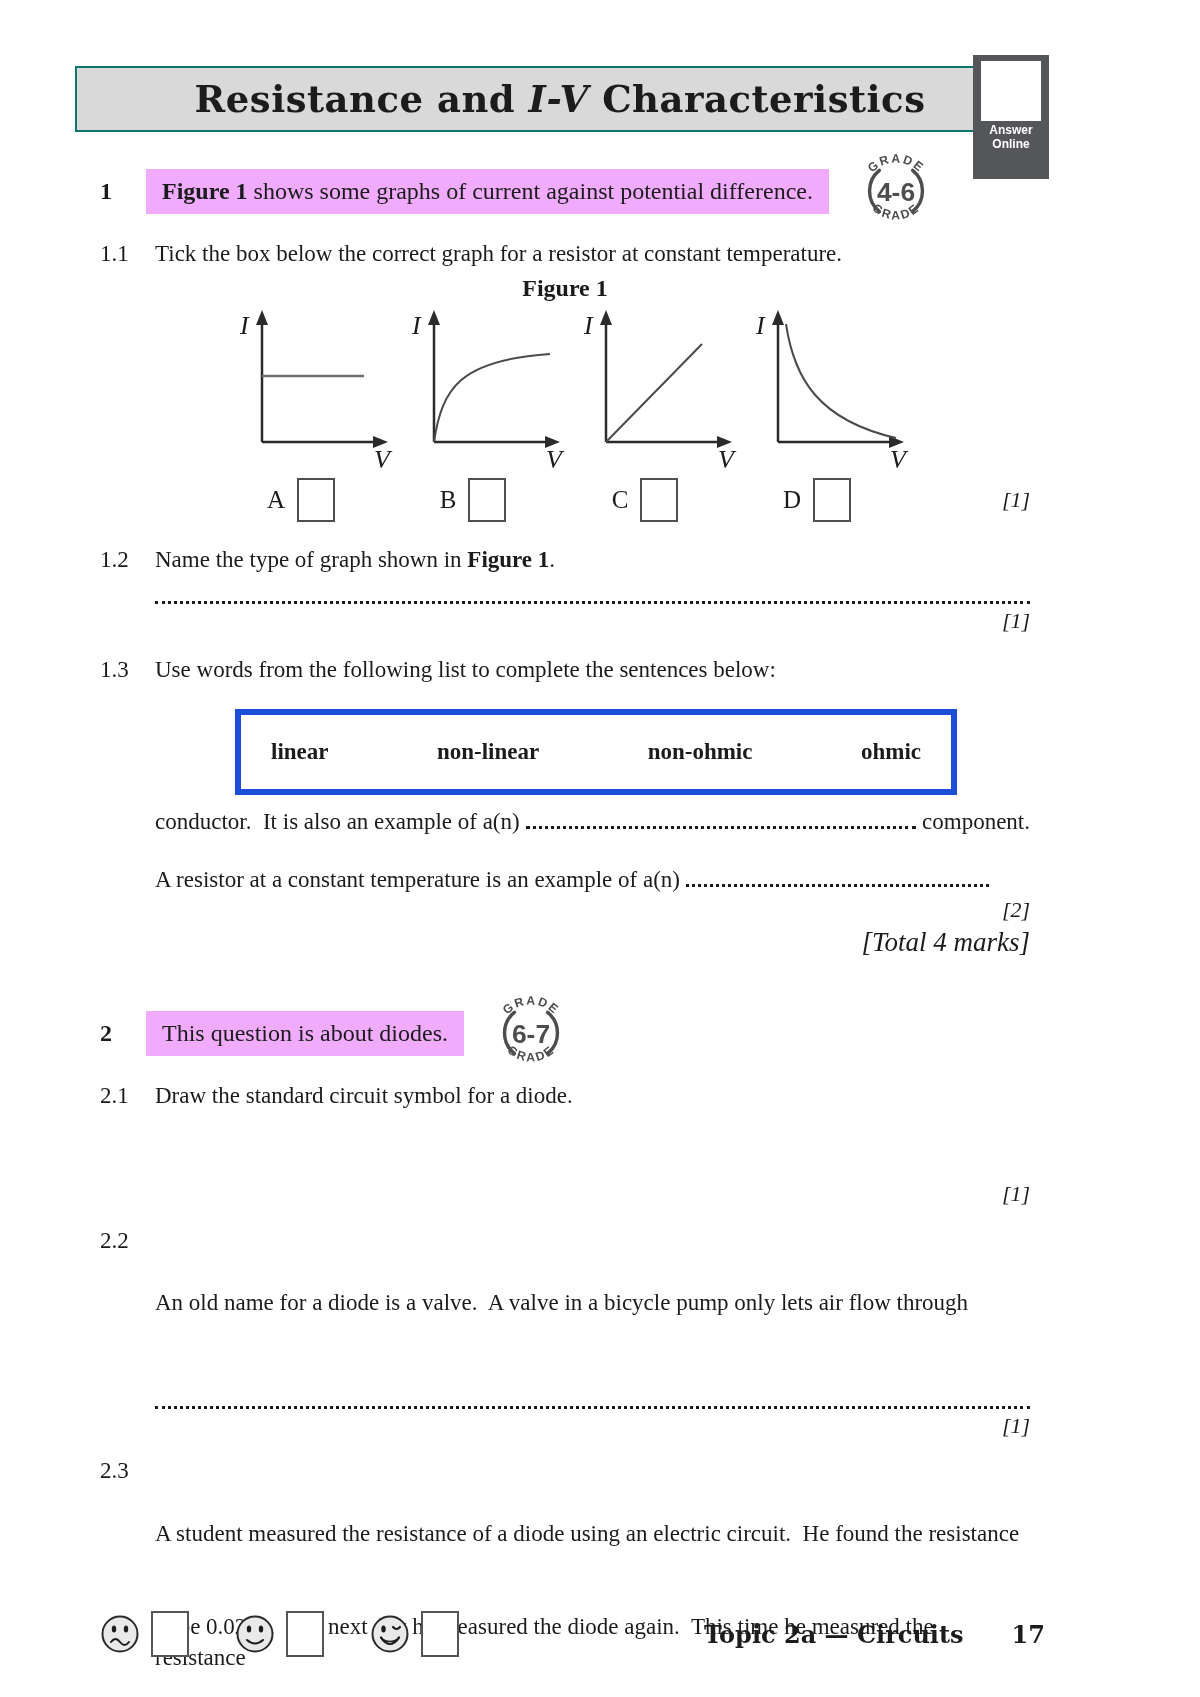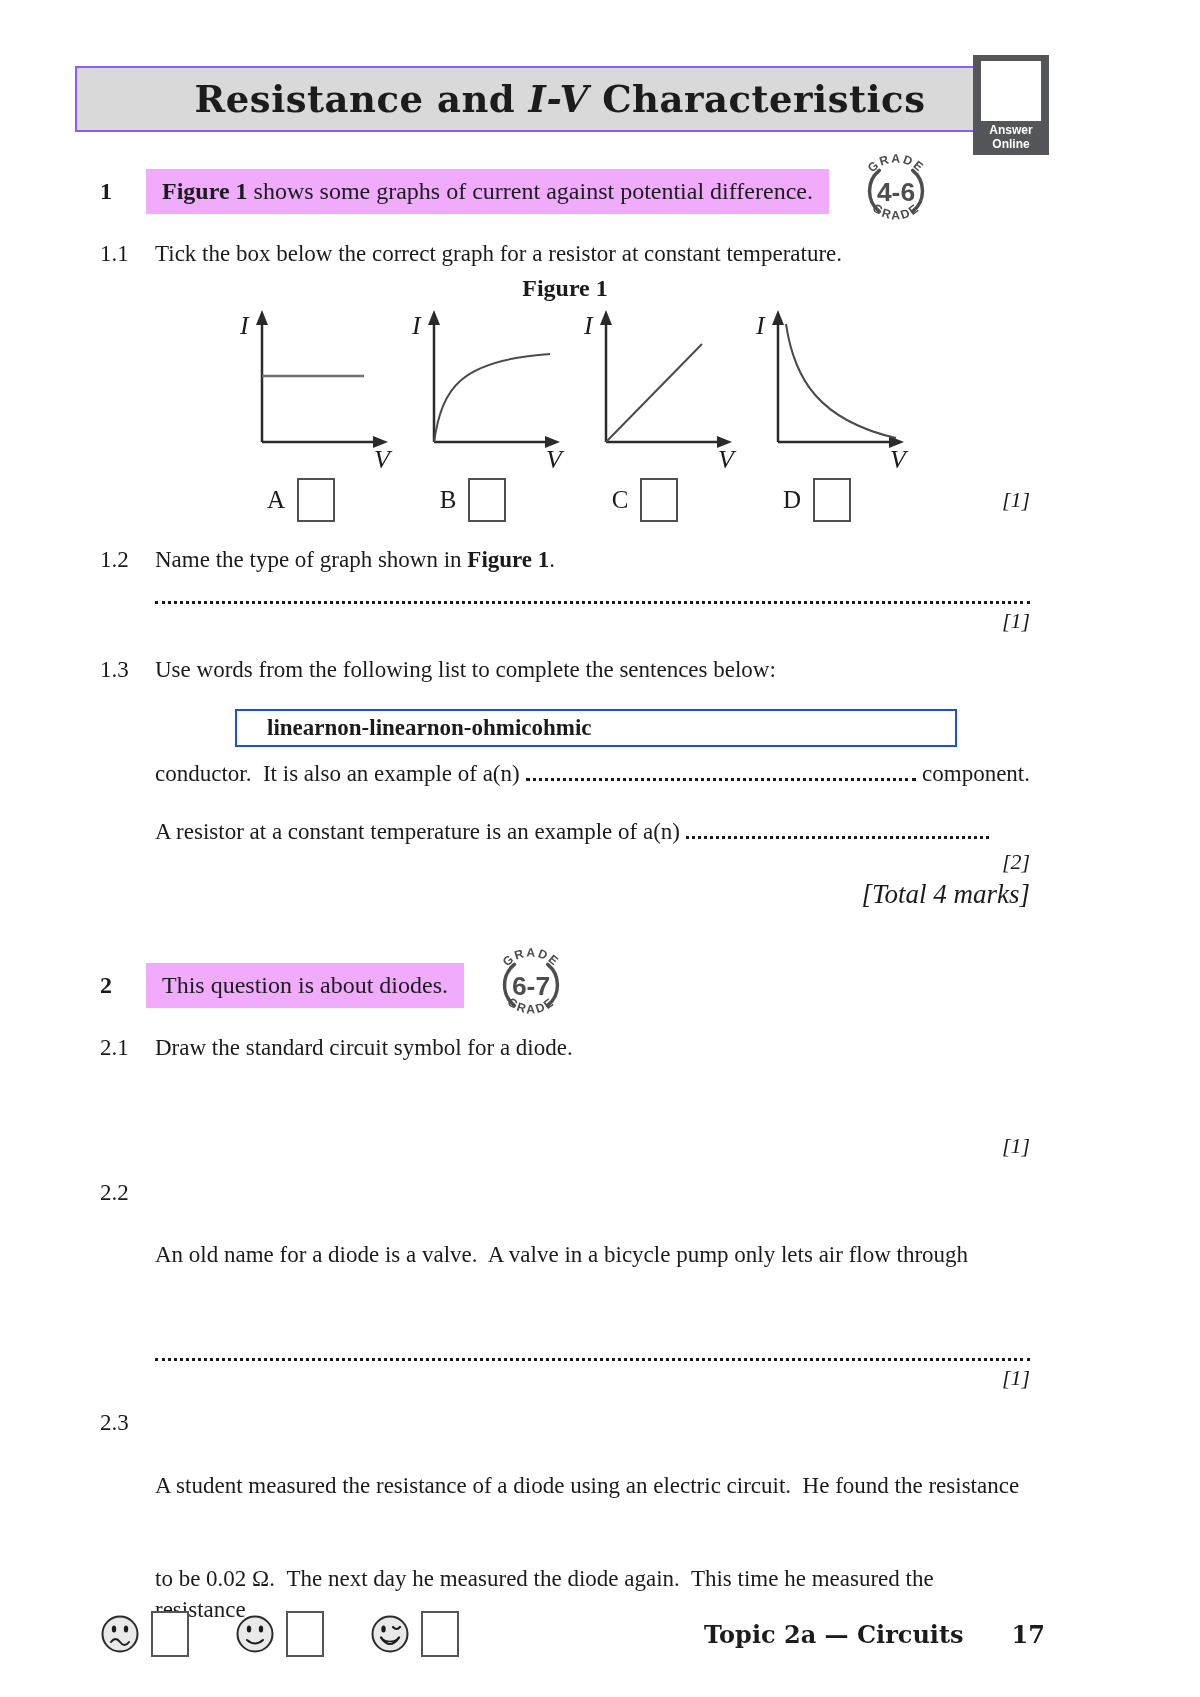--- a/index.html
+++ b/index.html
@@ -4,29 +4,29 @@
 <style>
   html,body { margin:0; padding:0; background:#9a9a9a; }
   .page {
     position:relative; width:1200px; height:1697px; margin:0 auto;
     background:#ffffff; font-family:"Liberation Serif", serif; color:#1b1b1b;
     overflow:hidden;
   }
   
   .title-wrap { position:relative; margin:66px 155px 0 75px; height:66px; }
   .title-bar {
-    position:absolute; inset:0; background:#d9d9d9; border:2px solid #8b5cf6;
+    position:absolute; inset:0; background:#d9d9d9; border:2px solid #0f766e;
     display:flex; align-items:center; justify-content:center;
   }
   .title-text {
     margin:0; font-family:"DejaVu Serif", serif; font-weight:bold;
     font-size:37px; color:#1c1c1c; letter-spacing:0.5px; white-space:pre;
   }
   .answer-badge {
-    position:absolute; right:-4px; top:-11px; width:76px; height:100px;
+    position:absolute; right:-4px; top:-11px; width:76px; height:124px;
     background:#55565a; z-index:2; display:flex; flex-direction:column;
     align-items:center; padding-top:6px; box-sizing:border-box; cursor:pointer;
   }
   .qr-box { width:60px; height:60px; background:#ffffff; }
   .answer-badge-text {
     display:flex; flex-direction:column; align-items:center; margin-top:3px;
     font-family:"Liberation Sans", sans-serif; font-weight:bold;
     font-size:12px; line-height:1.15; color:#ffffff;
   }
   
@@ -55,22 +55,22 @@
   .graphs-row { display:flex; margin:0 0 0 228px; }
   .graph-cell { width:172px; flex-shrink:0; }
   .axis-label { font-family:"Liberation Serif", serif; font-style:italic; font-size:26px; fill:#1b1b1b; }
   .tick-row { display:flex; align-items:center; margin:4px 170px 0 228px; }
   .tick-cell { width:172px; flex-shrink:0; display:flex; align-items:center; justify-content:center; gap:12px; padding-right:26px; box-sizing:border-box; }
   .opt-letter { font-size:25px; }
   .tickbox { width:34px; height:40px; border:2px solid #4f4f4f; background:#fff; display:inline-block; cursor:pointer; }
   .tick-marks { margin-left:auto; font-style:italic; font-size:22px; }
   
   .word-box {
-    margin:24px 0 0 235px; width:722px; border:2px solid #1d4ed8; box-sizing:border-box;
-    padding:4px 30px; display:flex; 
+    margin:24px 0 0 235px; width:722px; border:6px solid #1d4ed8; box-sizing:border-box;
+    padding:24px 30px; display:flex; justify-content:space-between;
     font-weight:bold; font-size:23px; background:#fff;
   }
   .fill-row { display:flex; align-items:baseline; margin:32px 205px 0 155px; font-size:23px; white-space:pre; }
   .fill-row.second { margin:14px 170px 0 155px; }
   .draw-space { margin:0 170px 0 155px; height:66px; cursor:text; }
   
   .footer { position:absolute; left:100px; right:155px; bottom:40px; display:flex; align-items:center; justify-content:space-between; }
   .smiley-group { display:flex; gap:46px; }
   .smiley-unit { display:flex; align-items:center; gap:11px; }
   .smiley-box { width:34px; height:42px; border:2px solid #555; background:#fff; cursor:pointer; }

